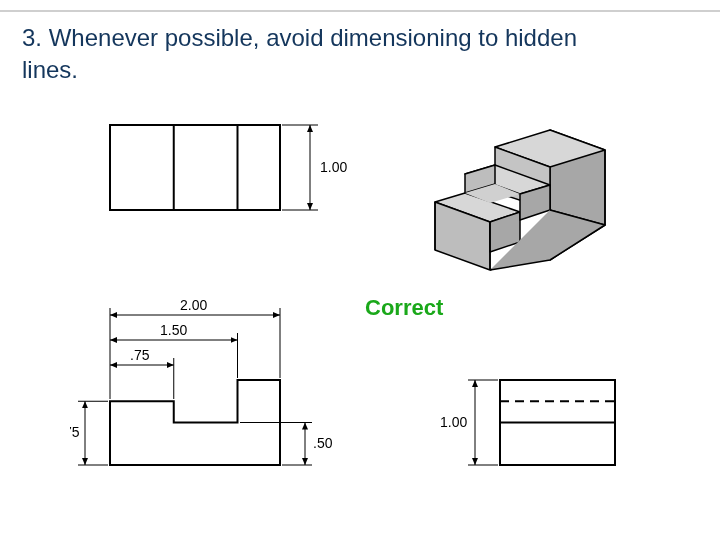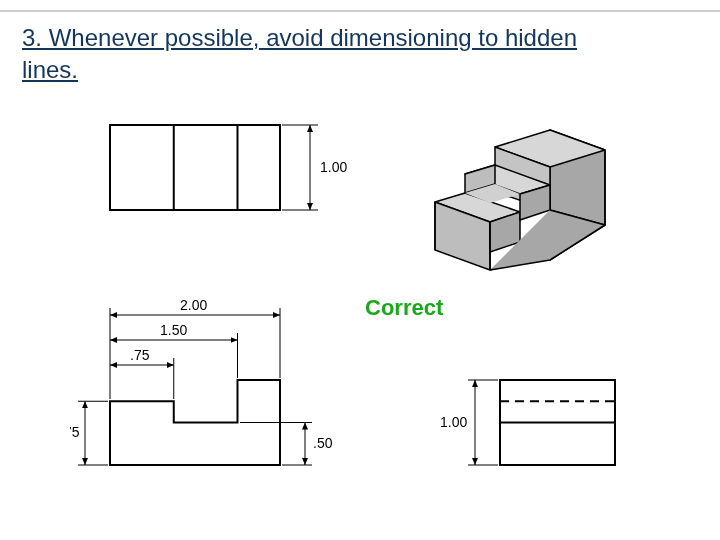--- a/index.html
+++ b/index.html
@@ -12,21 +12,20 @@
     position: relative;
   }
   .title {
     position: absolute;
     left: 22px;
     top: 22px;
     font-size: 24px;
     color: #14365c;
     line-height: 1.35;
     max-width: 600px;
-    text-decoration: underline;
   }
   .hr {
     position: absolute;
     left: 0;
     top: 10px;
     width: 720px;
     border-top: 2px solid #cfcfcf;
   }
   svg.diagram {
     position: absolute;

